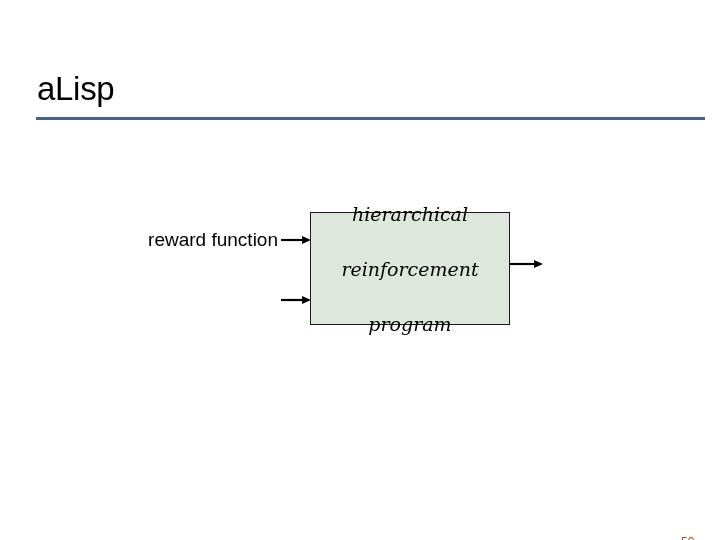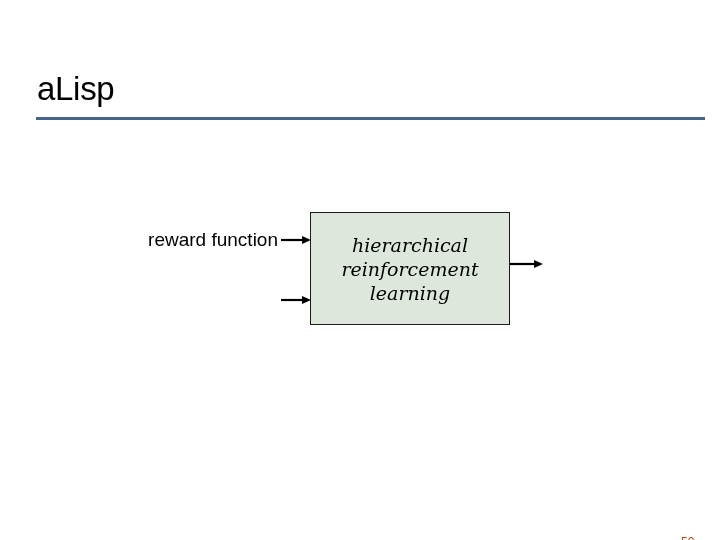--- a/index.html
+++ b/index.html
@@ -96,20 +96,21 @@
     top: 188px;
     width: 200px;
     height: 113px;
     background: #dde7dc;
     border: 1.5px solid #1a1a1a;
     box-sizing: border-box;
     display: flex;
     flex-direction: column;
     align-items: center;
     justify-content: center;
+    gap: 31px;
   }
 
   #process-box .box-line {
     font-family: "DejaVu Serif", "Liberation Serif", serif;
     font-style: italic;
     font-size: 19px;
     color: #000000;
     line-height: 24px;
     text-align: center;
     white-space: nowrap;
@@ -159,21 +160,21 @@
     <span class="arrow" id="arrow-partial">
       <svg width="30" height="16" viewBox="0 0 30 16" xmlns="http://www.w3.org/2000/svg">
         <line x1="0" y1="8" x2="24" y2="8" stroke="#000000" stroke-width="2.2"></line>
         <polygon points="30,8 21,4 21,12" fill="#000000"></polygon>
       </svg>
     </span>
 
     <div id="process-box">
       <div class="box-line">hierarchical</div>
       <div class="box-line">reinforcement</div>
-      <div class="box-line">learning</div>
+      <div class="box-line">program</div>
     </div>
 
     <span class="arrow" id="arrow-output">
       <svg width="33" height="16" viewBox="0 0 33 16" xmlns="http://www.w3.org/2000/svg">
         <line x1="0" y1="8" x2="27" y2="8" stroke="#000000" stroke-width="2.2"></line>
         <polygon points="33,8 24,4 24,12" fill="#000000"></polygon>
       </svg>
     </span>
 
 

